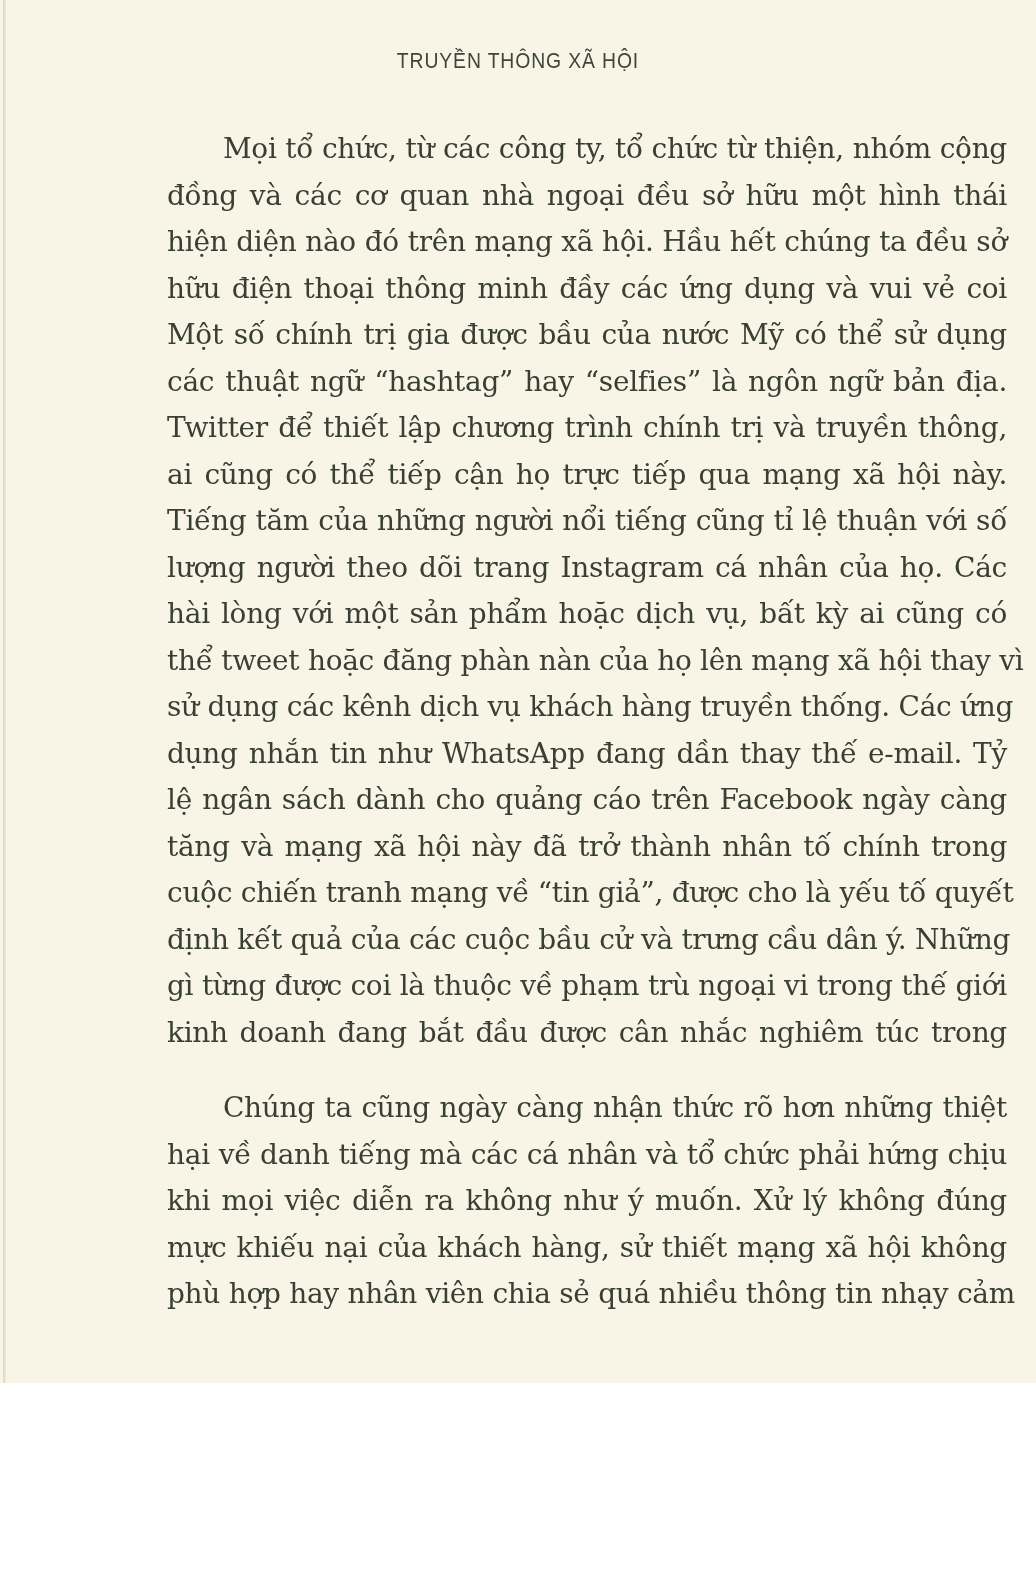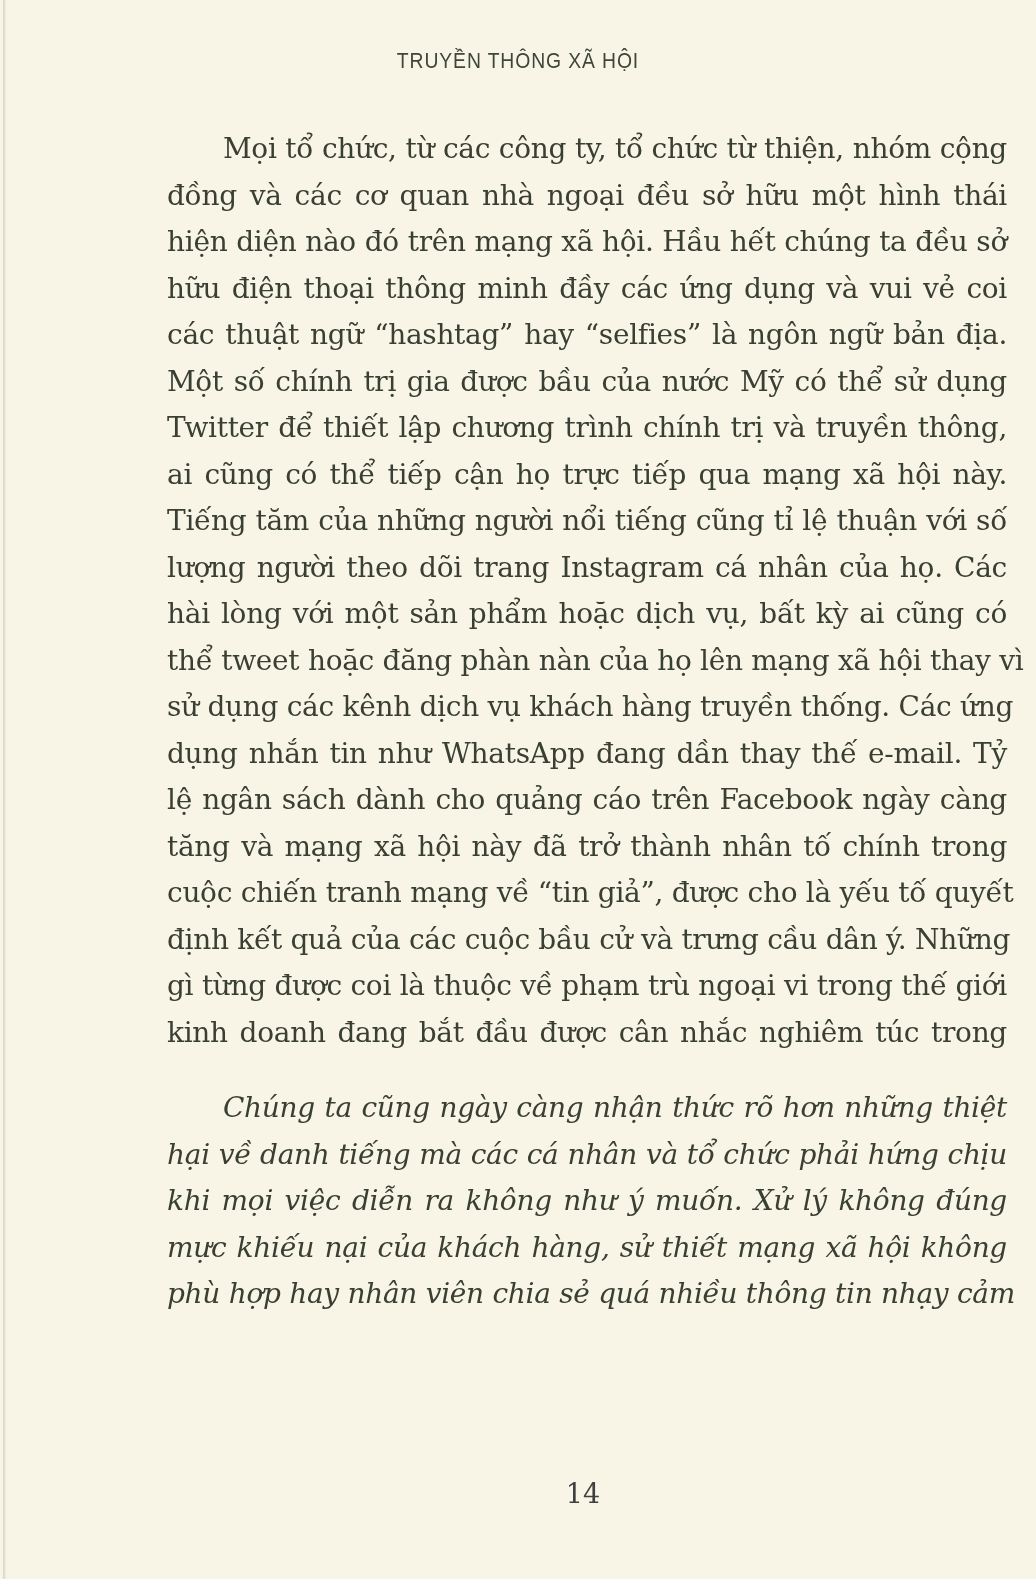--- a/index.html
+++ b/index.html
@@ -1,19 +1,19 @@
 <!DOCTYPE html>
 <html><head>
 <meta charset="utf-8">
 <style>
   html, body { margin: 0; padding: 0; }
   .page {
     position: relative;
     width: 1036px;
-    height: 1579px;
+    height: 1383px;
     background: #f8f5e7;
     color: #3a3f33;
     font-family: "DejaVu Serif", serif;
     overflow: hidden;
   }
   
   .edge-line {
     position: absolute;
     left: 3px; top: 0;
     width: 3px; height: 100%;
@@ -40,21 +40,21 @@
   .line {
     line-height: 46.5px;
     font-size: 28px;
     letter-spacing: -0.3px;
     white-space: nowrap;
     text-align: justify;
     text-align-last: justify;
   }
   .line.first { padding-left: 56px; }
   .line.flush-left { text-align-last: left; }
-  .paragraph + .paragraph { margin-top: 29px; font-style: italic; }
+  .paragraph + .paragraph { margin-top: 29px; }
   .page-number {
     position: absolute;
     top: 1478px;
     left: 163px;
     width: 840px;
     text-align: center;
     font-size: 27px;
     color: #404040;
   }
 </style>
@@ -65,22 +65,22 @@
   <div class="edge-line"></div>
 
   <div class="running-header">TRUYỀN THÔNG XÃ HỘI</div>
 
   <div class="text-col">
     <div class="paragraph">
       <div class="line first">Mọi tổ chức, từ các công ty, tổ chức từ thiện, nhóm cộng</div>
       <div class="line">đồng và các cơ quan nhà ngoại đều sở hữu một hình thái</div>
       <div class="line">hiện diện nào đó trên mạng xã hội. Hầu hết chúng ta đều sở</div>
       <div class="line">hữu điện thoại thông minh đầy các ứng dụng và vui vẻ coi</div>
+      <div class="line">Một số chính trị gia được bầu của nước Mỹ có thể sử dụng</div>
       <div class="line">các thuật ngữ “hashtag” hay “selfies” là ngôn ngữ bản địa.</div>
-      <div class="line">Một số chính trị gia được bầu của nước Mỹ có thể sử dụng</div>
       <div class="line">Twitter để thiết lập chương trình chính trị và truyền thông,</div>
       <div class="line">ai cũng có thể tiếp cận họ trực tiếp qua mạng xã hội này.</div>
       <div class="line">Tiếng tăm của những người nổi tiếng cũng tỉ lệ thuận với số</div>
       <div class="line">lượng người theo dõi trang Instagram cá nhân của họ. Các</div>
       <div class="line">hài lòng với một sản phẩm hoặc dịch vụ, bất kỳ ai cũng có</div>
       <div class="line">thể tweet hoặc đăng phàn nàn của họ lên mạng xã hội thay vì</div>
       <div class="line">sử dụng các kênh dịch vụ khách hàng truyền thống. Các ứng</div>
       <div class="line">dụng nhắn tin như WhatsApp đang dần thay thế e-mail. Tỷ</div>
       <div class="line">lệ ngân sách dành cho quảng cáo trên Facebook ngày càng</div>
       <div class="line">tăng và mạng xã hội này đã trở thành nhân tố chính trong</div>

